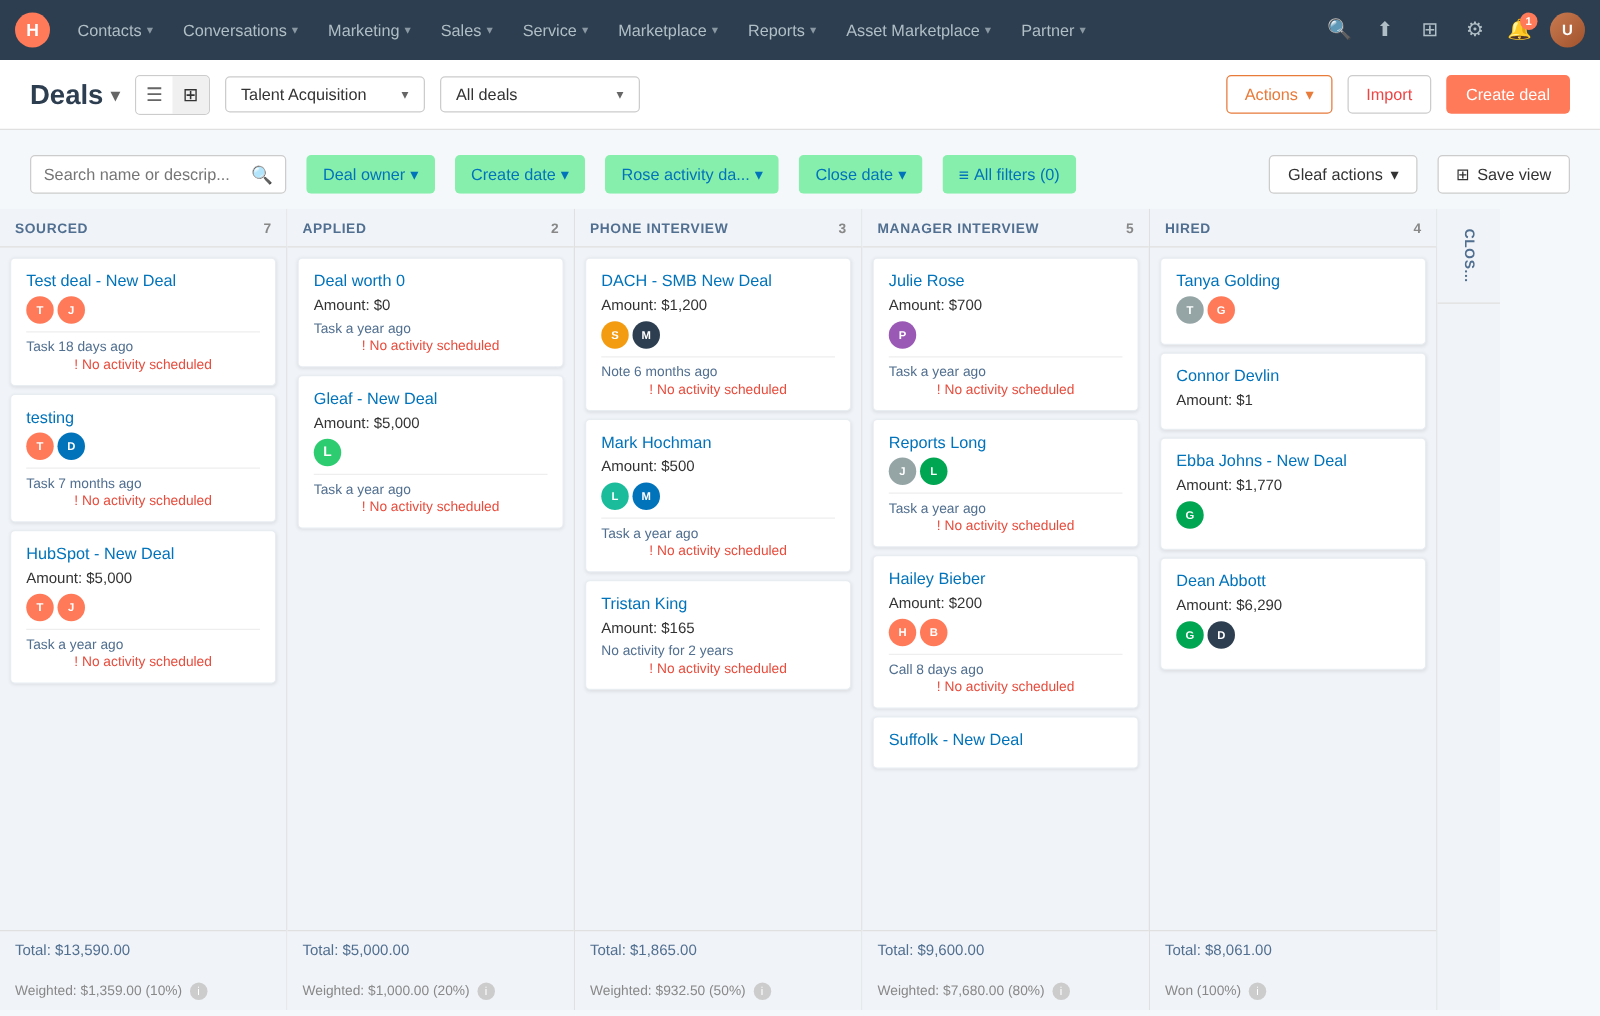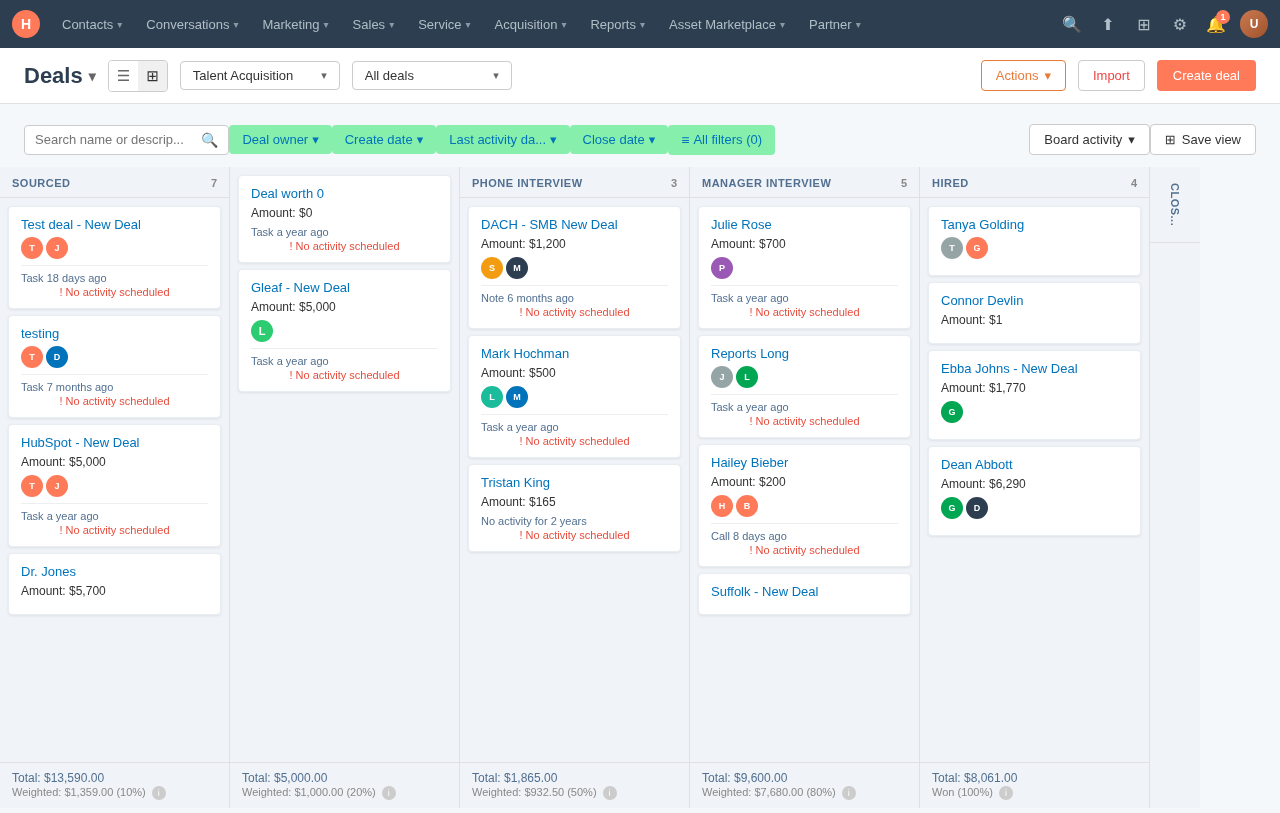--- a/index.html
+++ b/index.html
@@ -109,21 +109,21 @@
     }
     .btn-create {
       background: #ff7a59; color: white; border: none;
       padding: 8px 16px; border-radius: 4px; cursor: pointer; font-size: 13px; font-weight: 500;
     }
 
     
     .filter-bar {
       background: #f5f8fa;
       padding: 20px 24px 12px;
-      display: flex; align-items: center; gap: 0; flex-wrap: wrap;
+      display: flex; gap: 16px; flex-wrap: wrap;
     }
     .search-box {
       border: 1px solid #ccc; border-radius: 4px;
       display: flex; align-items: center; background: #fff;
       padding: 6px 10px; gap: 6px; min-width: 200px;
     }
     .search-box input {
       border: none; outline: none; font-size: 13px; color: #333;
       width: 160px; background: transparent;
     }
@@ -181,21 +181,21 @@
       padding: 8px;
       display: flex; flex-direction: column; gap: 6px;
     }
     .column-footer {
       padding: 8px 12px;
       background: #f0f3f7;
       border-top: 1px solid #e0e0e0;
       font-size: 12px; color: #516f90;
     }
     .column-footer .total { font-weight: 500; }
-    .column-footer .weighted { color: #888; font-size: 11px; margin-top: 1px; }
+    .column-footer .weighted { color: #888; font-size: 11px; margin-top: 19px; }
 
     
     .deal-card {
       background: #fff;
       border-radius: 4px;
       padding: 10px 12px;
       box-shadow: 0 1px 3px rgba(0,0,0,0.08);
       cursor: pointer;
       border: 1px solid #e8edf2;
     }
@@ -276,21 +276,21 @@
   </div>
   <div class="nav-item">
     <span>Sales</span>
     <span class="chevron">▾</span>
   </div>
   <div class="nav-item">
     <span>Service</span>
     <span class="chevron">▾</span>
   </div>
   <div class="nav-item">
-    <span>Acquisition</span>
+    <span>Marketplace</span>
     <span class="chevron">▾</span>
   </div>
   <div class="nav-item">
     <span>Reports</span>
     <span class="chevron">▾</span>
   </div>
   <div class="nav-item">
     <span>Asset Marketplace</span>
     <span class="chevron">▾</span>
   </div>
@@ -347,34 +347,34 @@
   </div>
   <button class="filter-btn">
     <span>Deal owner</span>
     <span>▾</span>
   </button>
   <button class="filter-btn">
     <span>Create date</span>
     <span>▾</span>
   </button>
   <button class="filter-btn">
-    <span>Last activity da...</span>
+    <span>Rose activity da...</span>
     <span>▾</span>
   </button>
   <button class="filter-btn">
     <span>Close date</span>
     <span>▾</span>
   </button>
   <button class="filter-btn">
     <span style="font-size:14px">≡</span>
     <span>All filters (0)</span>
   </button>
   <div class="filter-spacer"></div>
   <button class="board-actions-btn">
-    <span>Board activity</span>
+    <span>Gleaf actions</span>
     <span>▾</span>
   </button>
   <button class="save-view-btn">
     <span>⊞</span>
     <span>Save view</span>
   </button>
 </div>
 
 <div class="board-container" id="board">
     <div class="board-column">
@@ -409,32 +409,31 @@
       <div class="deal-name">HubSpot - New Deal</div>
       <div class="deal-amount">Amount: $5,000</div>
       <div class="deal-avatars">
             <div class="avatar-sm av-orange">T</div>
             <div class="avatar-sm av-orange">J</div>
           </div>
       <hr class="deal-divider">
       <div class="deal-activity">Task a year ago</div>
       <div class="deal-no-activity">! No activity scheduled</div>
     </div>
-        <div class="deal-card">
-      <div class="deal-name">Dr. Jones</div>
-      <div class="deal-amount">Amount: $5,700</div>
-
-    </div>
       </div>
       <div class="column-footer">
     <div class="total">Total: $13,590.00</div>
     <div class="weighted">Weighted: $1,359.00 (10%) <span class="info-icon">i</span></div>
   </div>
     </div>
     <div class="board-column">
+      <div class="column-header">
+    <span class="column-title">APPLIED</span>
+    <span class="column-count">2</span>
+  </div>
       <div class="column-cards">
         <div class="deal-card">
       <div class="deal-name">Deal worth 0</div>
       <div class="deal-amount">Amount: $0</div>
 
       <div class="deal-activity">Task a year ago</div>
       <div class="deal-no-activity">! No activity scheduled</div>
     </div>
         <div class="deal-card">
       <div class="deal-name">Gleaf - New Deal</div>

